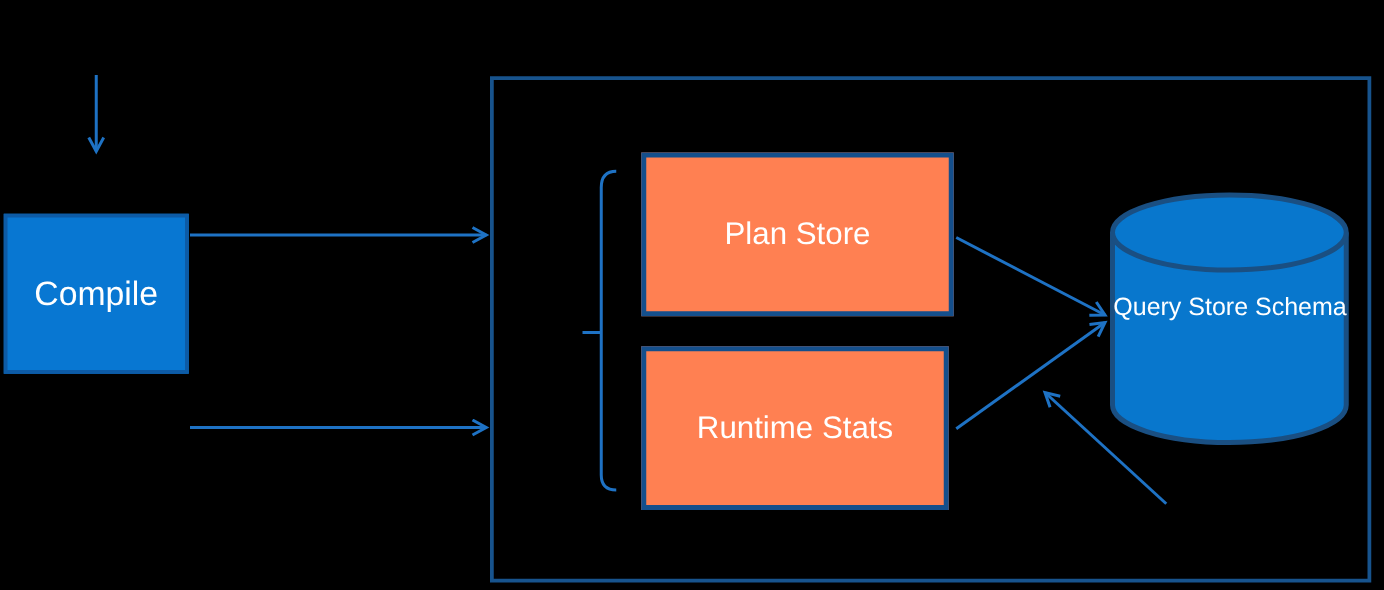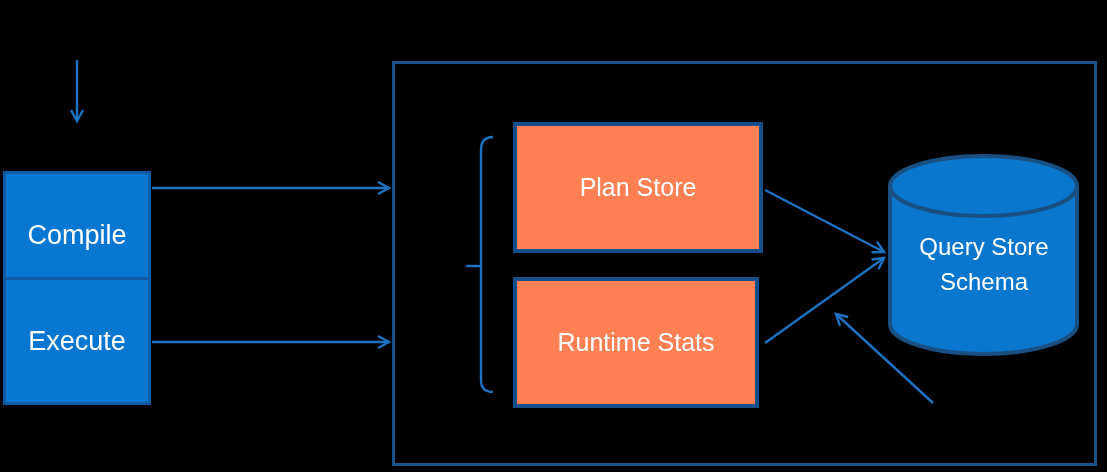--- a/index.html
+++ b/index.html
@@ -34,21 +34,21 @@
     left:392px;top:61px;width:705px;height:405px;
     box-sizing:border-box;
     border:3px solid #17538d;
     background:transparent;
   }
   #plan-store-box{left:513px;top:122px;width:250px;height:131px;}
   #runtime-stats-box{left:513px;top:277px;width:246px;height:131px;}
   #schema-label{
     position:absolute;
     left:890px;top:229px;width:188px;
-    color:#ffffff;font-size:24px;line-height:35px;
+    color:#ffffff;font-size:20px;line-height:35px;
     text-align:center;
   }
   #wire-layer{position:absolute;left:0;top:0;width:1107px;height:472px;}
 </style>
 </head>
 <body>
 
 <div id="canvas">
 
   <svg id="wire-layer" width="1107" height="472" viewBox="0 0 1107 472">
@@ -82,23 +82,20 @@
 
     <line x1="933" y1="403" x2="836" y2="314" stroke="#1e72c4" stroke-width="2.4" marker-end="url(#chev)"></line>
   </svg>
 
   <div id="container-box"></div>
 
   <div id="compile-box" class="node blue-node">
     <span>Compile</span>
   </div>
 
-  <div id="execute-box" class="node blue-node">
-    <span>Execute</span>
-  </div>
 
   <div id="plan-store-box" class="node orange-node">
     <span>Plan Store</span>
   </div>
 
   <div id="runtime-stats-box" class="node orange-node">
     <span>Runtime Stats</span>
   </div>
 
   <div id="schema-label">Query Store Schema</div>

